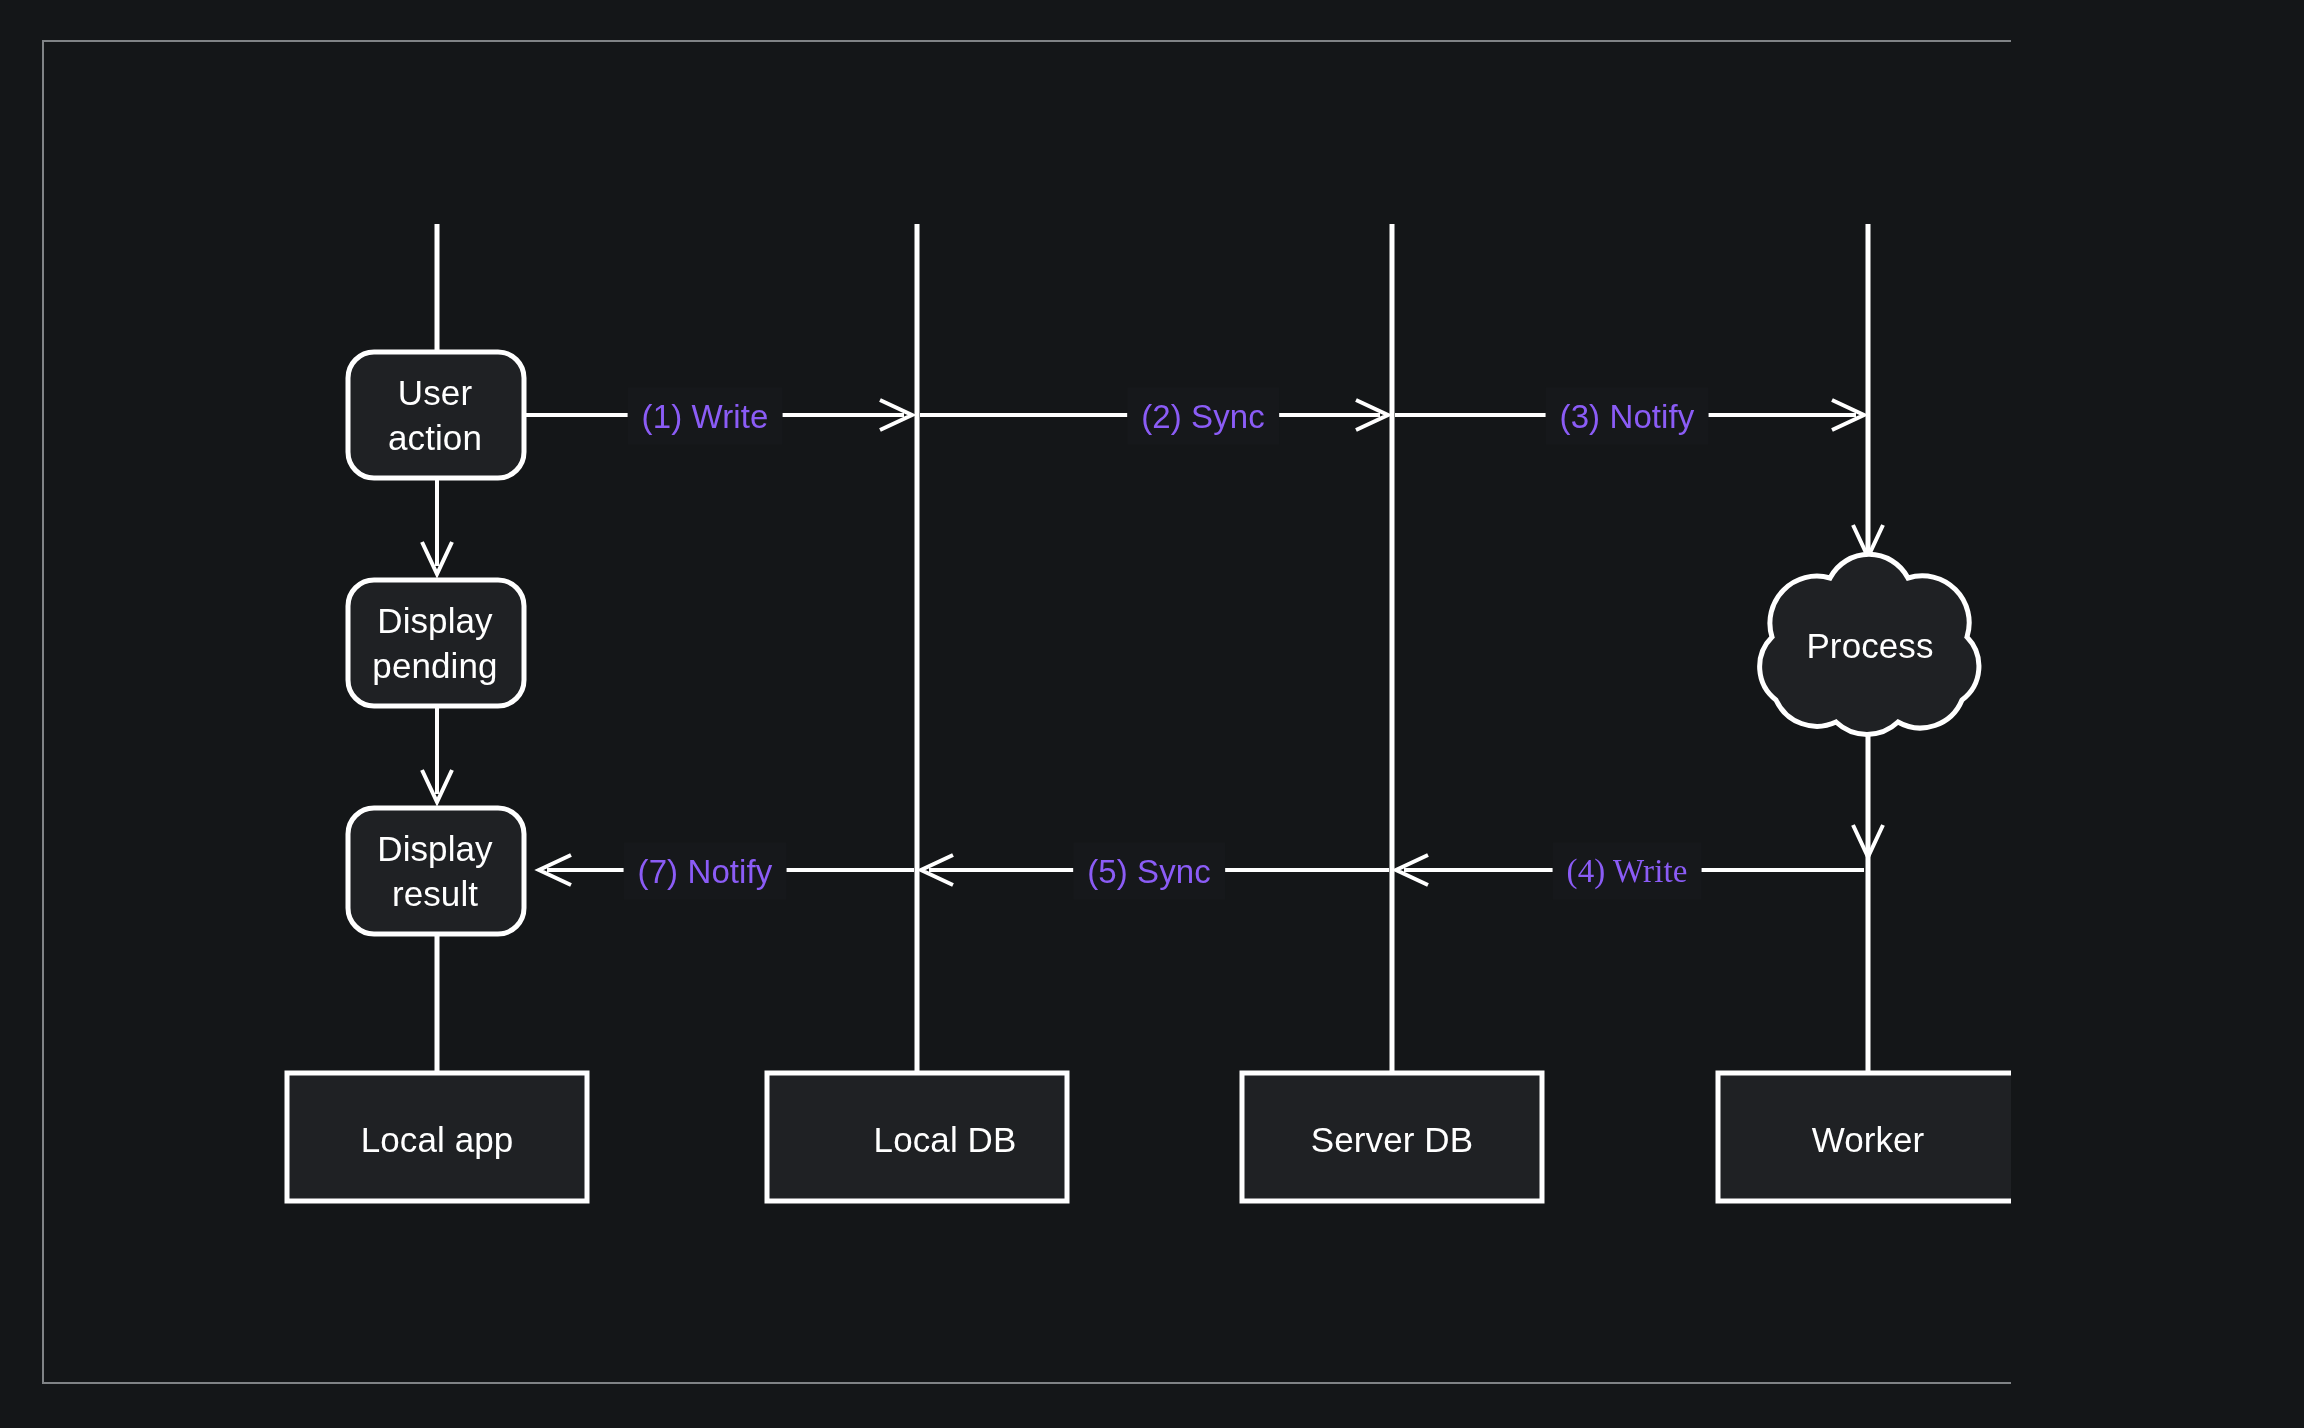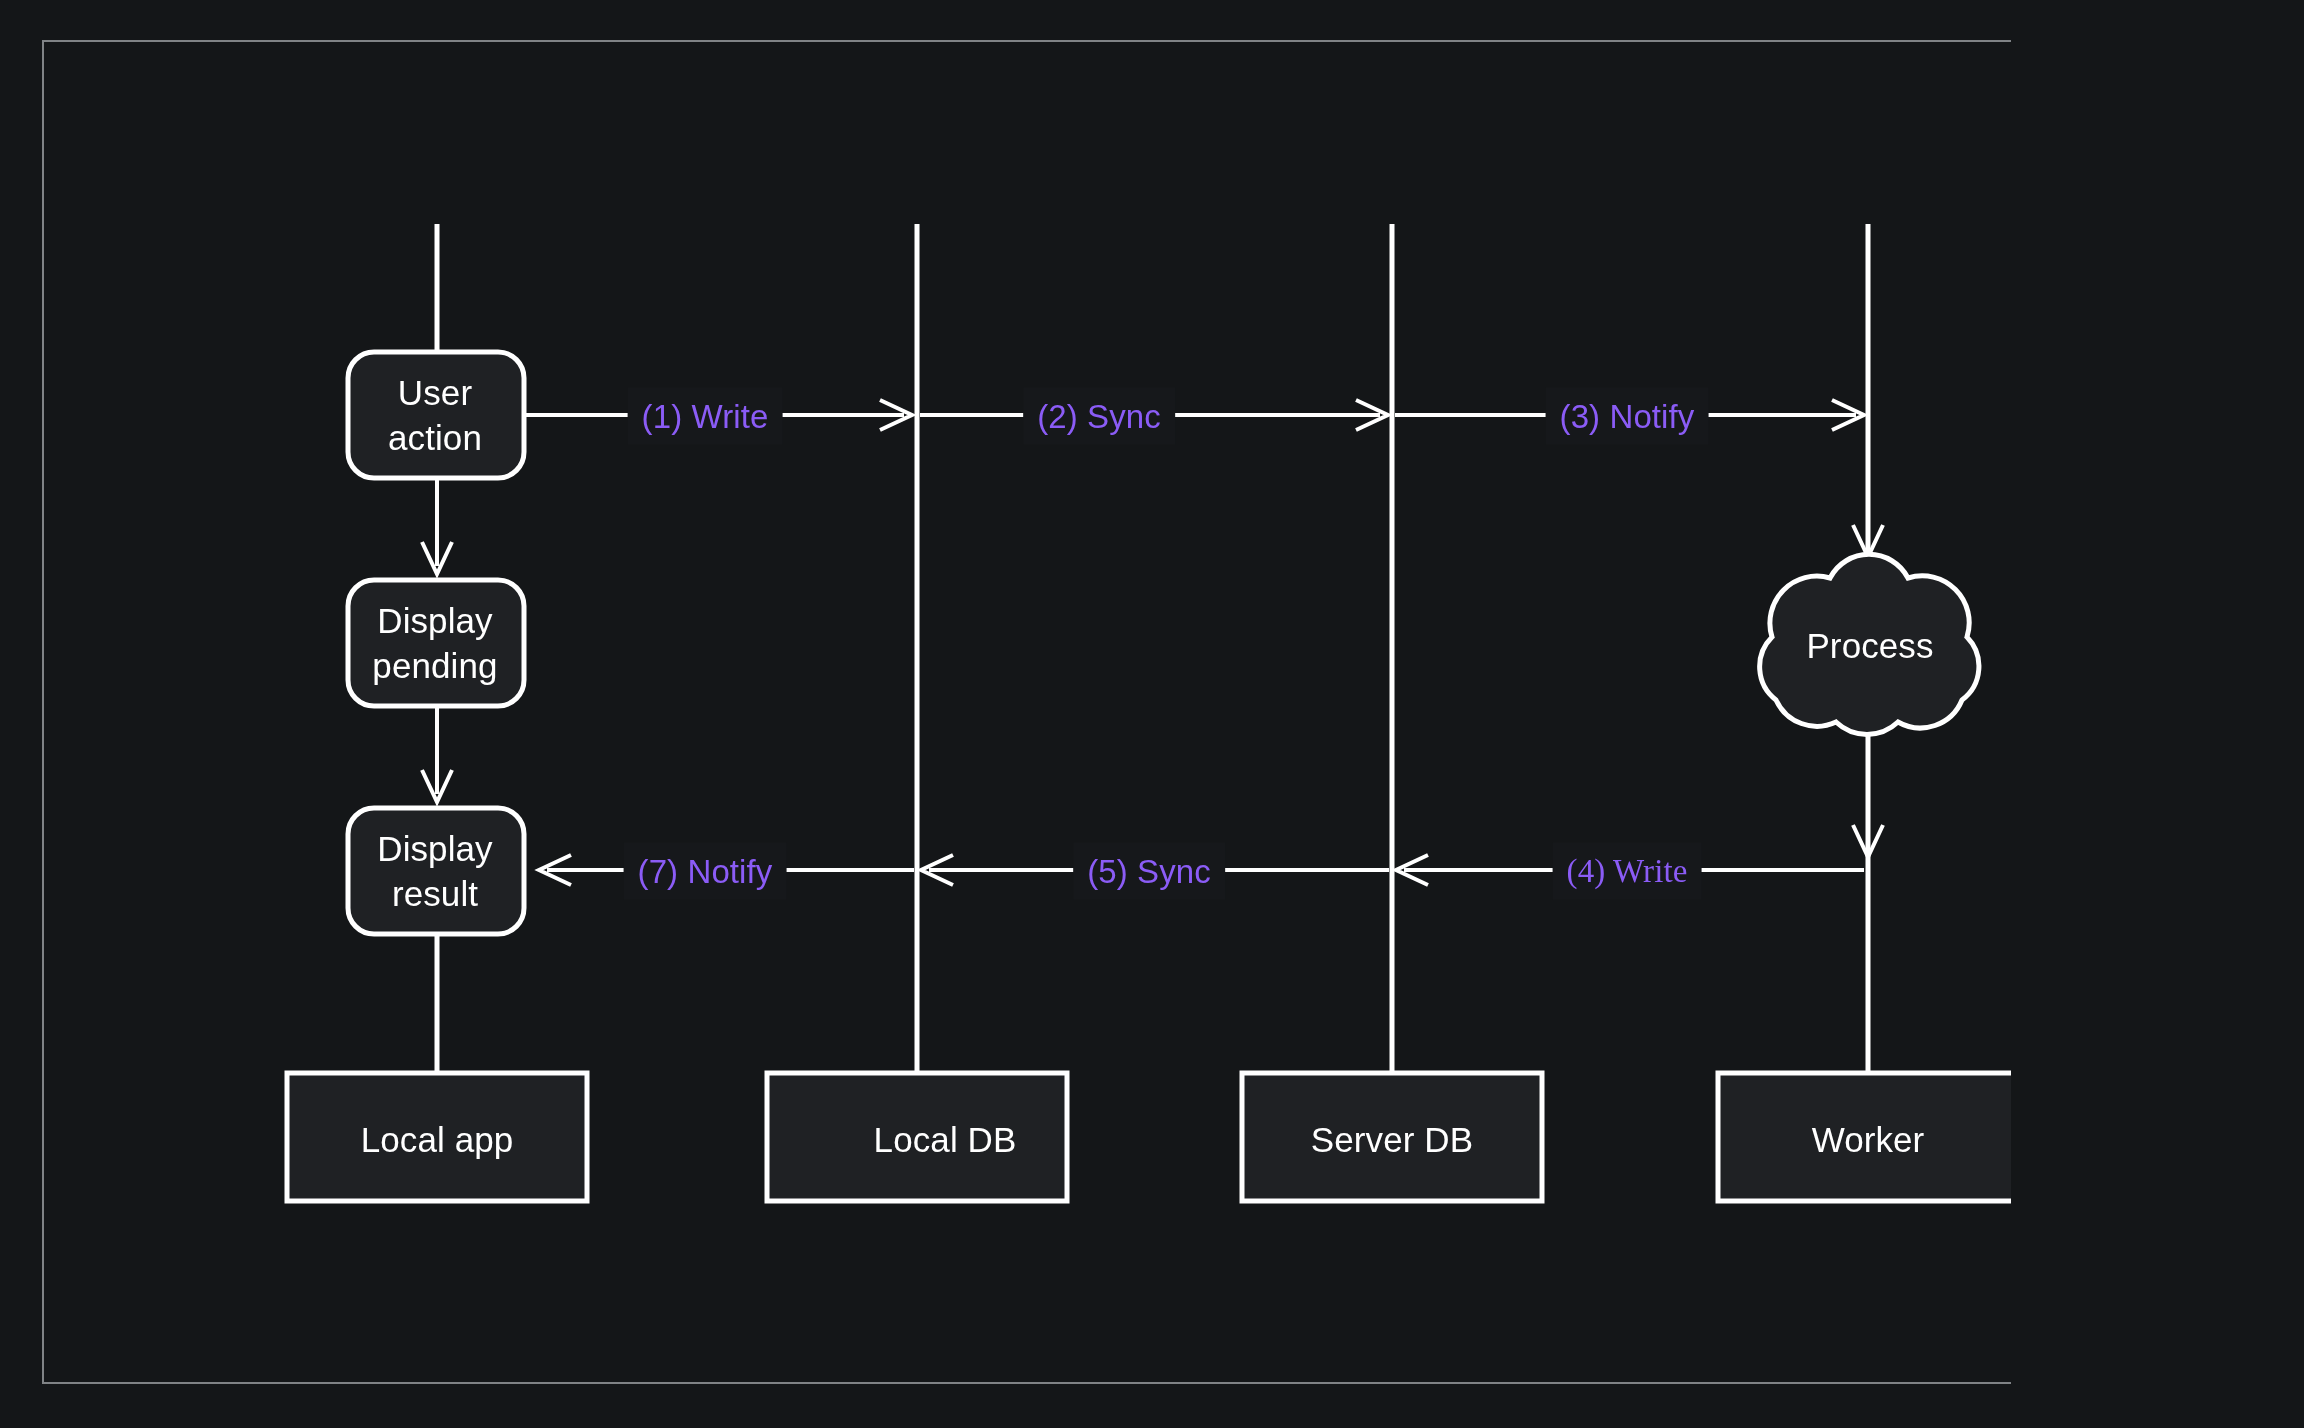--- a/index.html
+++ b/index.html
@@ -149,20 +149,20 @@
 result</div>
 
   <div class="node-label" style="left:1870px; top:645px;">Process</div>
 
   <div class="node-label" style="left:437px; top:1139px;">Local app</div>
   <div class="node-label" style="left:945px; top:1139px;">Local DB</div>
   <div class="node-label" style="left:1392px; top:1139px;">Server DB</div>
   <div class="node-label" style="left:1868px; top:1139px;">Worker</div>
 
   <div class="edge-label" style="left:705px; top:416px;">(1) Write</div>
-  <div class="edge-label" style="left:1099px; top:416px;">(2) Sync</div>
+  <div class="edge-label" style="left:1203px; top:416px;">(2) Sync</div>
   <div class="edge-label" style="left:1627px; top:416px;text-align:right;">(3) Notify</div>
 
   <div class="edge-label" style="left:705px; top:871px;">(7) Notify</div>
   <div class="edge-label" style="left:1149px; top:871px;">(5) Sync</div>
   <div class="edge-label" style="left:1627px; top:871px;font-family:Liberation Serif, serif;">(4) Write</div>
 
 </div>
 
 </body></html>

